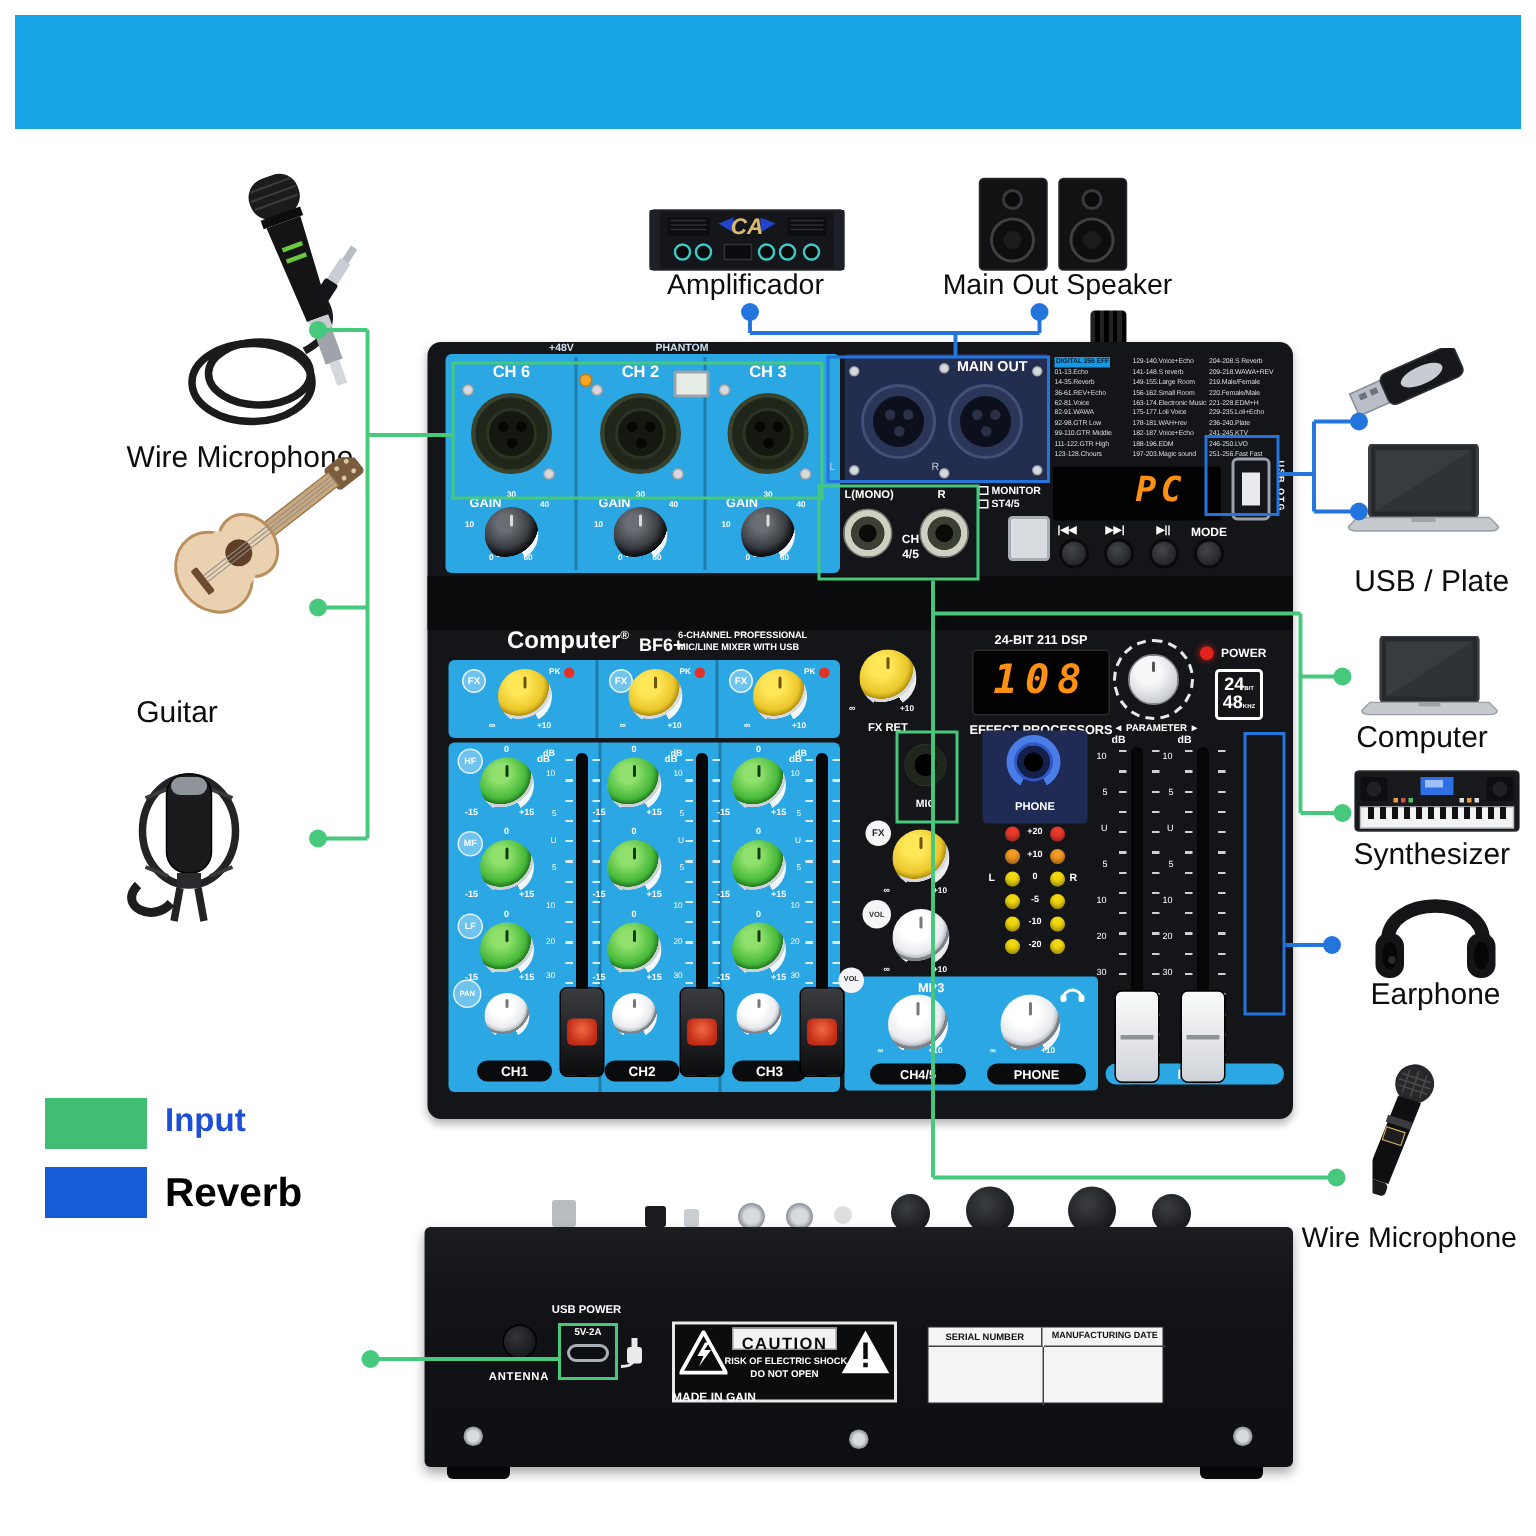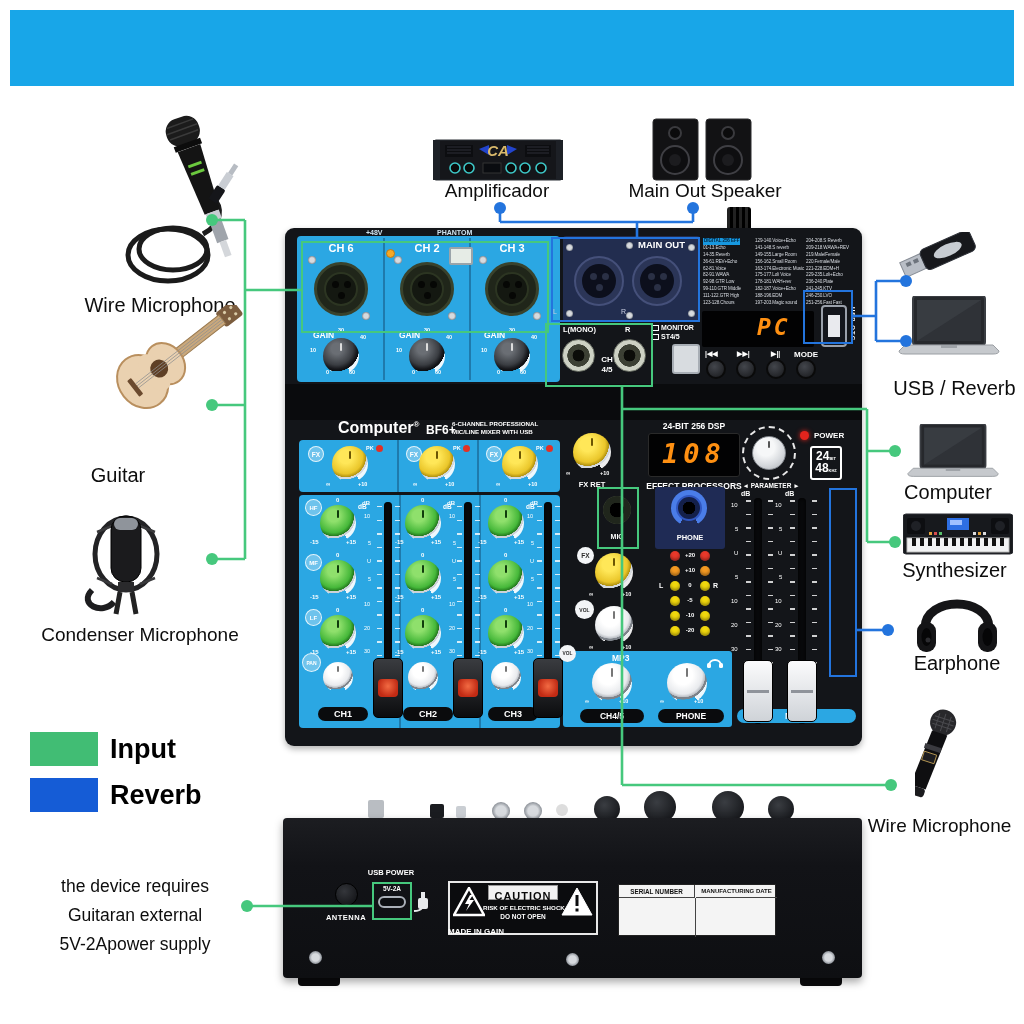--- a/index.html
+++ b/index.html
@@ -104,32 +104,26 @@
 
   <svg class="abs" style="left:62px;top:492px" width="125" height="125" viewBox="0 0 125 125">
     <path d="M30 98 C16 112,40 124,52 110" stroke="#1d1d1f" stroke-width="6" fill="none"></path>
     <ellipse cx="64" cy="62" rx="31" ry="36" fill="none" stroke="#232325" stroke-width="5"></ellipse>
     <path d="M35 40 L50 34 M93 40 L78 34 M35 86 L50 92 M93 86 L78 92" stroke="#3a3a3c" stroke-width="2.5"></path>
     <rect x="49" y="24" width="30" height="66" rx="14" fill="#1b1b1d" stroke="#000"></rect>
     <rect x="52" y="26" width="24" height="12" rx="6" fill="#8f949b"></rect>
     <rect x="56" y="90" width="16" height="10" fill="#2a2a2c"></rect>
     <path d="M58 100 L54 122 M70 100 L74 122" stroke="#222" stroke-width="5"></path>
   </svg>
-  <div class="dev-label" style="left:40px;top:624px;width:200px;font-size:19px">Condenser Microphone</div>
 
   <div class="abs" style="left: 30px; top: 732px; width: 68px; height: 34px; background: rgb(65, 189, 116);"></div>
-  <div class="t b" style="left:110px;top:734px;font-size:27px;color:#000000">Input</div>
+  <div class="t b" style="left:110px;top:734px;font-size:22px;color:#1d4ed8">Input</div>
   <div class="abs" style="left: 30px; top: 778px; width: 68px; height: 34px; background: rgb(21, 92, 214);"></div>
   <div class="t b" style="left:110px;top:780px;font-size:27px;color:#000">Reverb</div>
 
-  <div class="abs c" style="left:30px;top:872px;width:210px;font-size:17.5px;line-height:1.65;color:#0d0d0d">
-    <div>the device requires</div>
-    <div>Guitaran external</div>
-    <div>5V-2Apower supply</div>
-  </div>
 
   <svg class="abs" style="left:433px;top:135px" width="130" height="50" viewBox="0 0 130 50">
     <rect x="0" y="5" width="130" height="40" rx="3" fill="#15161a" stroke="#2b2e35"></rect>
     <rect x="0" y="5" width="7" height="40" fill="#1d2026"></rect>
       <rect x="123" y="5" width="7" height="40" fill="#1d2026"></rect>
     <rect x="12" y="10" width="28" height="12" fill="#0c0d10"></rect>
       <rect x="92" y="10" width="26" height="12" fill="#0c0d10"></rect>
     <path d="M14 12 H38 M14 15 H38 M14 18 H38 M94 12 H116 M94 15 H116 M94 18 H116" stroke="#2c2f36" stroke-width="1"></path>
     <polygon points="46,14 56,10 56,20" fill="#2244cc"></polygon>
       <polygon points="84,14 74,10 74,20" fill="#2244cc"></polygon>
@@ -170,21 +164,21 @@
       <ellipse cx="49" cy="0" rx="15" ry="6" fill="#c7ccd2"></ellipse>
     </g>
   </svg>
   <svg class="abs" style="left:898px;top:296px" width="102" height="62" viewBox="0 0 102 62">
     <rect x="15" y="0" width="72" height="49" rx="3" fill="#26282c" stroke="#3a3d42" stroke-width="2"></rect>
     <rect x="19" y="4" width="64" height="41" fill="#2f3237"></rect>
     <polygon points="19,4 83,4 19,45" fill="#3c4046" opacity=".7"></polygon>
     <path d="M7 49 L95 49 L101 55 Q101 58 95 58 L7 58 Q1 58 1 55 Z" fill="#c6c9cd" stroke="#9a9ea3"></path>
     <rect x="43" y="49" width="16" height="3" fill="#9fa3a8"></rect>
   </svg>
-  <div class="dev-label" style="left:885px;top:377px;width:139px">USB / Reverb</div>
+  <div class="dev-label" style="left:885px;top:377px;width:139px">USB / Plate</div>
 
   <svg class="abs" style="left:905px;top:424px" width="96" height="56" viewBox="0 0 102 62">
     <rect x="15" y="0" width="72" height="49" rx="3" fill="#26282c" stroke="#3a3d42" stroke-width="2"></rect>
     <rect x="19" y="4" width="64" height="41" fill="#2f3237"></rect>
     <polygon points="19,4 83,4 19,45" fill="#3c4046" opacity=".7"></polygon>
     <path d="M7 49 L95 49 L101 55 Q101 58 95 58 L7 58 Q1 58 1 55 Z" fill="#c6c9cd" stroke="#9a9ea3"></path>
     <rect x="43" y="49" width="16" height="3" fill="#9fa3a8"></rect>
   </svg>
   <div class="dev-label" style="left:888px;top:481px;width:120px">Computer</div>
 
@@ -421,21 +415,21 @@
   <div class="t b w" style="left:536px;top:445px;font-size:5.5px">PK</div>
   <div class="abs" style="left:546px;top:445px;width:7px;height:7px;border-radius:50%;background:#e33125"></div>
   <div class="knob ky" style="left:502px;top:446px;width:36px;height:36px"></div>
   <div class="t b w" style="left:496px;top:481px;font-size:6px">∞</div>
   <div class="t b w" style="left:528px;top:481px;font-size:5.5px">+10</div>
 
   <div class="knob ky" style="left:573px;top:433px;width:38px;height:38px"></div>
   <div class="t b w" style="left:566px;top:470px;font-size:6px">∞</div>
   <div class="t b w" style="left:600px;top:470px;font-size:5.5px">+10</div>
   <div class="t b w c" style="left:568px;top:481px;width:48px;font-size:7.5px">FX RET</div>
-  <div class="t b w c" style="left:646px;top:422px;width:96px;font-size:8.5px">24-BIT 256 DSP</div>
+  <div class="t b w c" style="left:646px;top:422px;width:96px;font-size:8.5px">24-BIT 211 DSP</div>
   <div class="abs" style="left:648px;top:433px;width:92px;height:44px;background:#020203;border:1px solid #2a2a2a;border-radius:3px"></div>
   <div class="t seg c" style="left:648px;top:438px;width:92px;font-size:27px;letter-spacing:5px;font-style:italic">108</div>
   <div class="t b w c" style="left:638px;top:482px;width:112px;font-size:8.5px">EFFECT PROCESSORS</div>
   <div class="abs" style="left:742px;top:426px;width:54px;height:54px;border:2px dashed #e8e8e8;border-radius:50%"></div>
   <div class="knob ks" style="left:752px;top:436px;width:34px;height:34px"></div>
   <div class="t b w c" style="left:732px;top:482px;width:78px;font-size:6.5px">◄ PARAMETER ►</div>
   <div class="abs" style="left:800px;top:431px;width:9px;height:9px;border-radius:50%;background:#e3241d;box-shadow:0 0 5px #e3241d"></div>
   <div class="t b w" style="left:814px;top:431px;font-size:8px">POWER</div>
   <div class="abs c" style="left:810px;top:446px;width:32px;height:34px;border:2px solid #fff;border-radius:3px;color:#fff;font-weight:bold;line-height:1">
     <div style="font-size:12px;margin-top:2px"><span>24</span><span style="font-size:4px">BIT</span></div>

